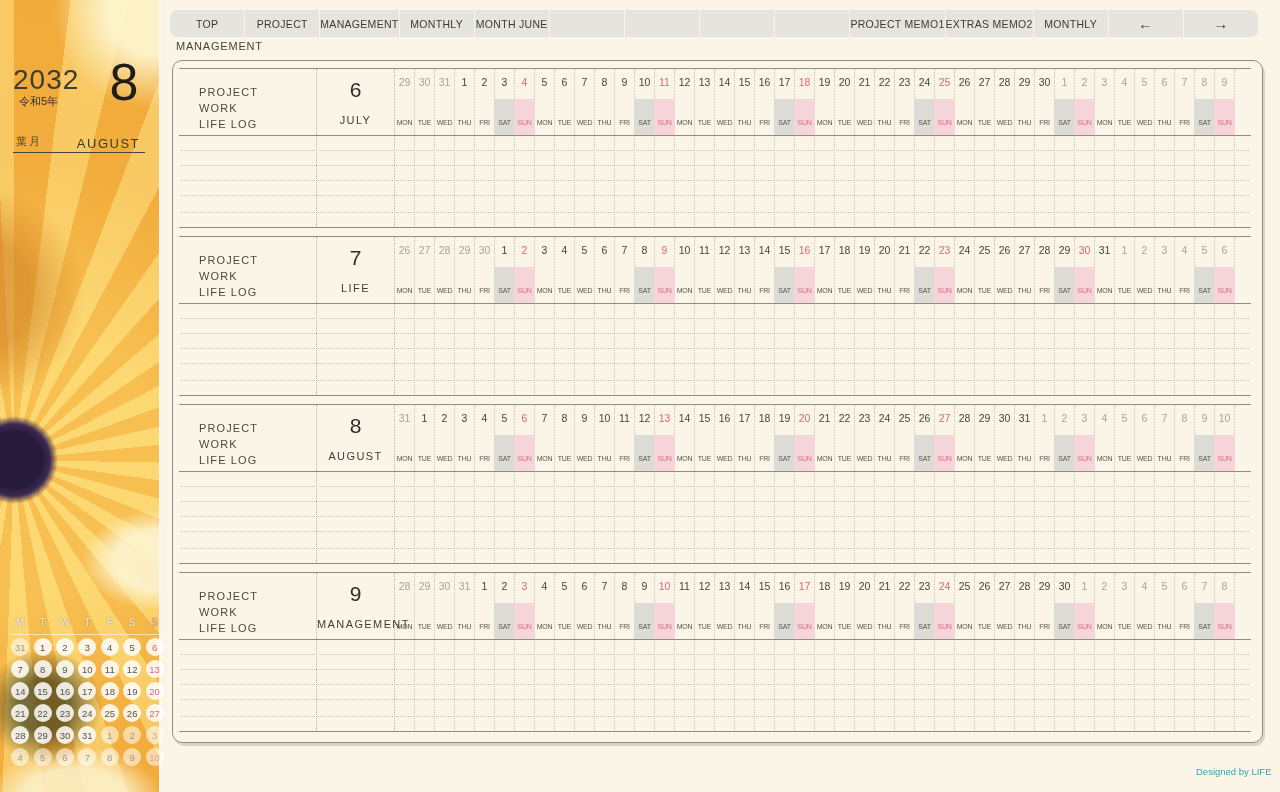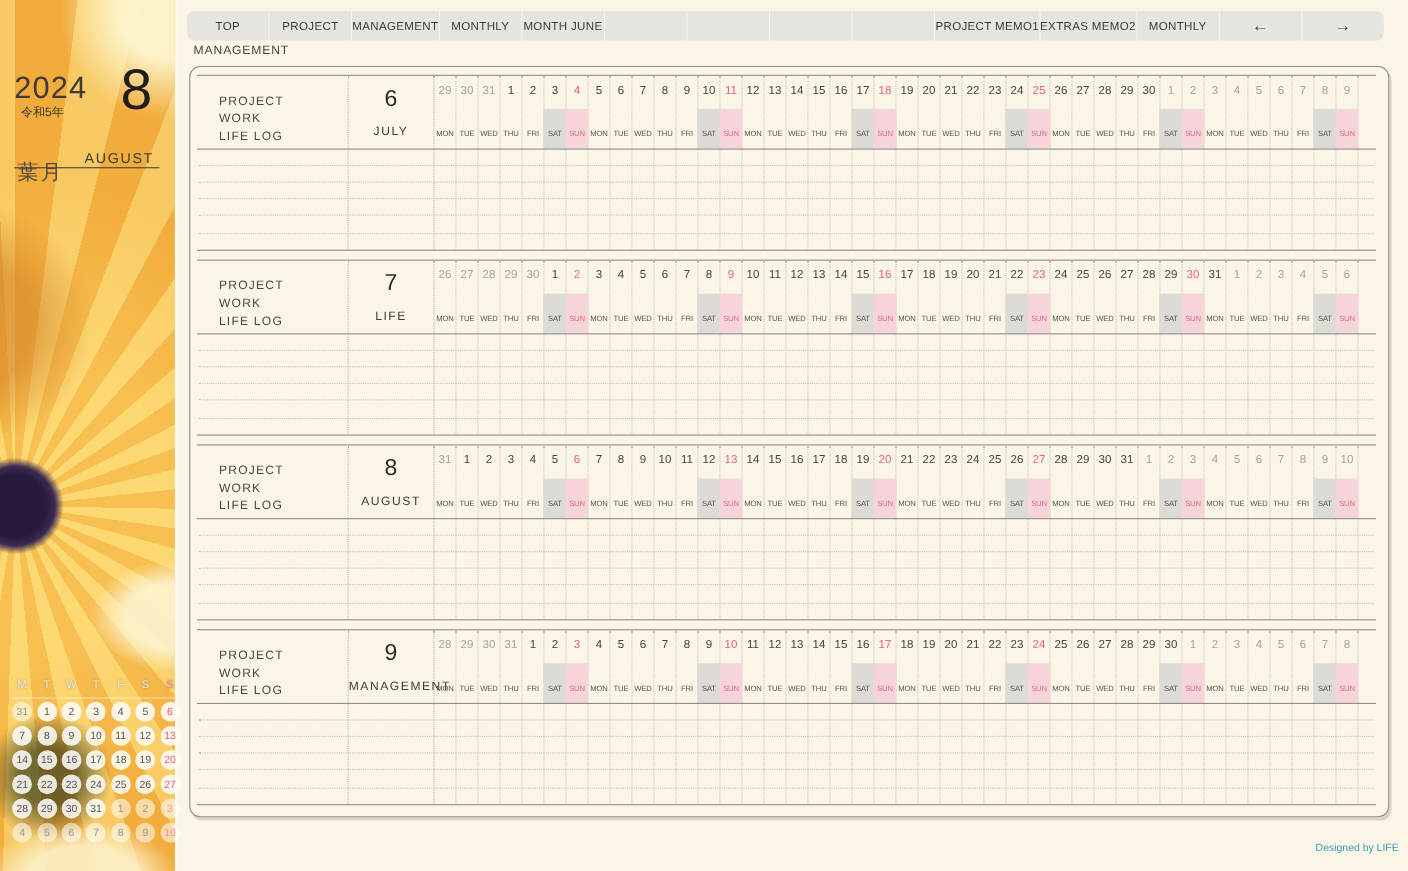--- a/index.html
+++ b/index.html
@@ -17,21 +17,21 @@
       radial-gradient(ellipse 120px 72px at 75px 800px, rgba(251,241,202,.88) 0 52px, rgba(251,241,202,0) 88px),
       radial-gradient(circle at -25px 295px, rgba(205,120,28,.55) 0 55px, rgba(205,120,28,0) 110px),
       radial-gradient(circle at 14px 460px, rgba(255,215,110,.4) 0 140px, rgba(242,165,55,.3) 300px, rgba(238,155,50,.25) 480px),
       repeating-conic-gradient(from 0deg at 14px 460px, #f2b03e 0deg 7deg, #fbd976 7deg 14deg),
       linear-gradient(#f6c355, #f2ae3f);
   }
   .sb-year { position:absolute; left:13px; top:64px; font-size:28px; letter-spacing:1px; color:#3c3b36; }
   .sb-era  { position:absolute; left:19px; top:94px; font-size:11px; color:#33322e; }
   .sb-bignum { position:absolute; left:96px; top:52px; width:56px; text-align:center;
     font-size:52px; color:#1f1e1b; }
-  .sb-kanji { position:absolute; left:16px; top:144px; font-size:19px; color:#4a4942; letter-spacing:2px; }
+  .sb-kanji { position:absolute; left:16px; top:134px; font-size:11px; color:#4a4942; letter-spacing:2px; }
   .sb-monthname { position:absolute; right:19px; top:136px; font-size:13px; letter-spacing:1.5px; color:#3b3a34; }
   .sb-rule { position:absolute; left:13px; top:152px; width:132px; border-top:1.6px solid #45443c; }
 
   
   .minical { position:absolute; left:9px; top:611px; width:157px; }
   .mc-row { display:flex; }
   .mc-cell { width:22.4px; height:22px; display:flex; align-items:center; justify-content:center; }
   .mc-dow { font-size:10px; color:#edeae0; text-shadow:0 0 2px rgba(90,80,60,.5); }
   .mc-dow.sun { color:#f0919f; }
   .mc-rule { border-top:1px solid rgba(255,255,255,.55); margin:1px 2px 1px 2px; }
@@ -79,21 +79,21 @@
   .dow.sunt { color:#e06a7f; }
   .hline { position:absolute; left:0; right:0; top:66px; border-top:1.6px solid #8e8e86; }
   .dotline { position:absolute; left:2px; right:2px; border-top:1.6px dotted #c4c0b4; }
 
   .credit { position:absolute; left:1196px; top:766px; font-size:9.5px; color:#3b9cae; }
 </style>
 </head>
 <body>
 
 <div class="sidebar">
-  <div class="sb-year">2024</div>
+  <div class="sb-year">2032</div>
   <div class="sb-era">令和5年</div>
   <div class="sb-bignum">8</div>
   <div class="sb-kanji">葉月</div>
   <div class="sb-monthname">AUGUST</div>
   <div class="sb-rule"></div>
   <div class="minical">
     <div class="mc-row" id="mc-head">
         <div class="mc-cell">
           <div class="mc-dow">M</div>
         </div>

